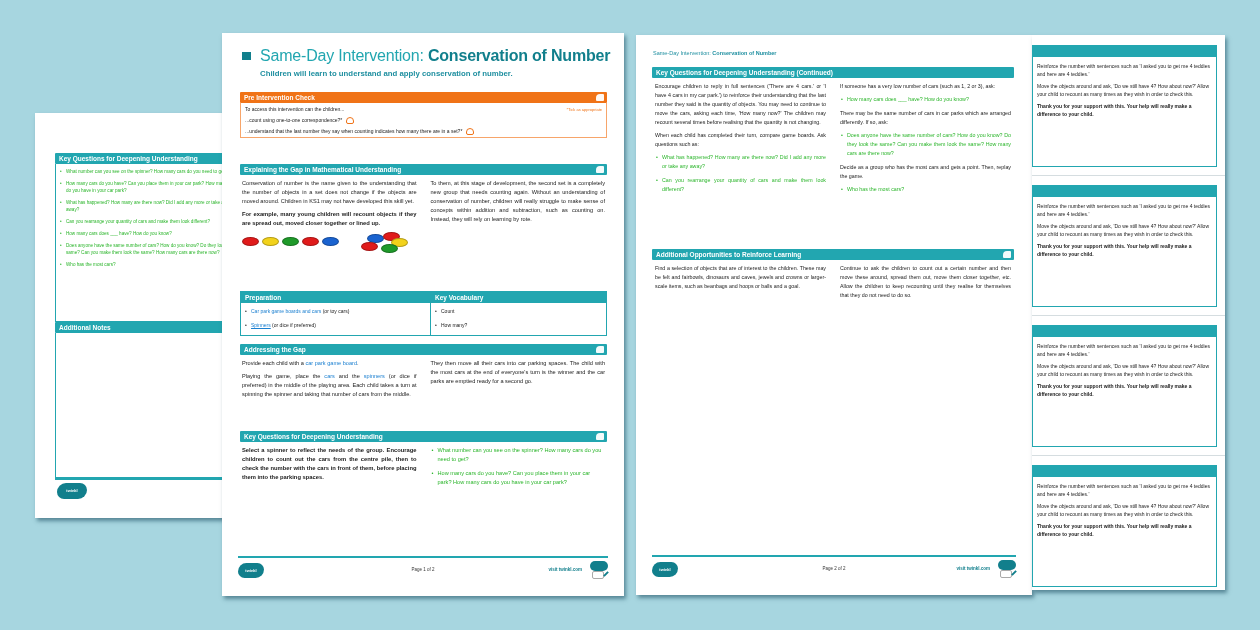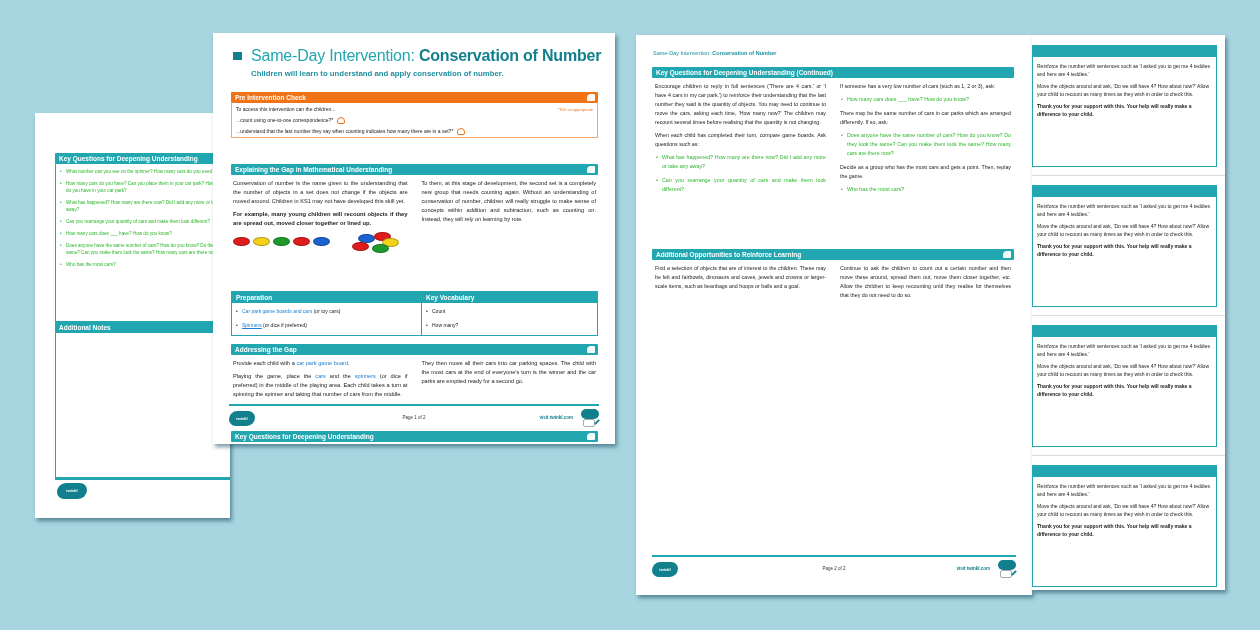--- a/index.html
+++ b/index.html
@@ -20,21 +20,21 @@
   .blue { color: #1a7fd0; }
   .bold { font-weight: bold; }
   p { margin-bottom: 4px; }
   ul { list-style: none; }
   li { position: relative; padding-left: 7px; margin-bottom: 5px; }
   li::before { content: "•"; position: absolute; left: 1px; }
 
   
   #page-back { left: 35px; top: 113px; width: 195px; height: 405px; }
   
-  #page-main { left: 213px; top: 33px; width: 402px; height: 411px; }
+  #page-main { left: 222px; top: 33px; width: 402px; height: 563px; }
   
   #page-second { left: 636px; top: 35px; width: 396px; height: 560px; }
   
   #page-strip { left: 1032px; top: 35px; width: 193px; height: 555px; }
 
   .footer { position: absolute; left: 16px; right: 16px; bottom: 14px; height: 26px; border-top: 2px solid #22a6b0; }
   .footer .logo { position: absolute; left: 0; top: 5px; width: 26px; height: 15px; background: #117f8c; border-radius: 9px 7px 9px 7px; color: #fff; font-size: 4px; text-align: center; line-height: 15px; font-weight: bold; }
   .footer .pageno { position: absolute; left: 0; right: 0; top: 9px; text-align: center; font-size: 4.5px; color: #333; }
   .footer .site { position: absolute; right: 26px; top: 9px; font-size: 4.5px; color: #117f8c; font-weight: bold; }
   .footer .badge { position: absolute; right: 0; top: 3px; width: 20px; height: 20px; }

